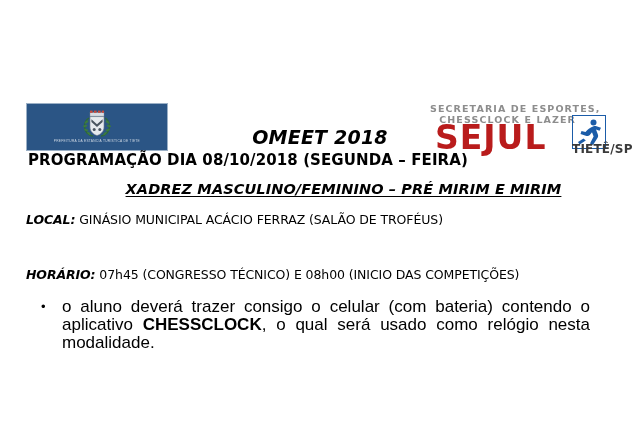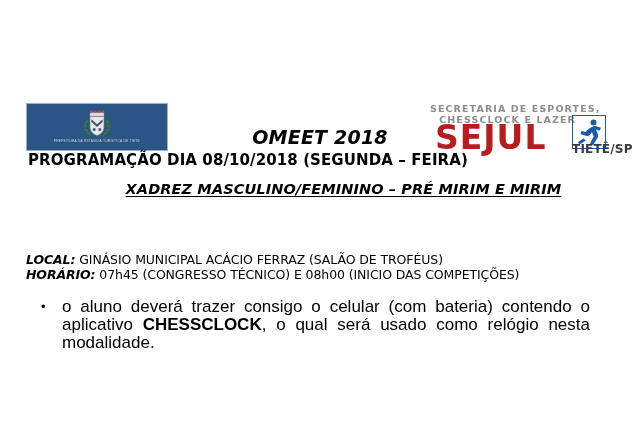--- a/index.html
+++ b/index.html
@@ -173,21 +173,21 @@
     font-size: 12.5px;
     white-space: nowrap;
     letter-spacing: -0.1px;
   }
   .info-line .key {
     font-weight: bold;
     font-style: italic;
   }
   .info-line .val { font-weight: normal; }
 
-  #line-local   { top: 212px; margin-top: 40px; }
+  #line-local   { top: 212px; }
   #line-data    { top: 240px; }
   #line-horario { top: 267px; }
 
   
   .bullet-block {
     position: absolute;
     left: 38px;
     top: 298px;
     width: 552px;
   }

